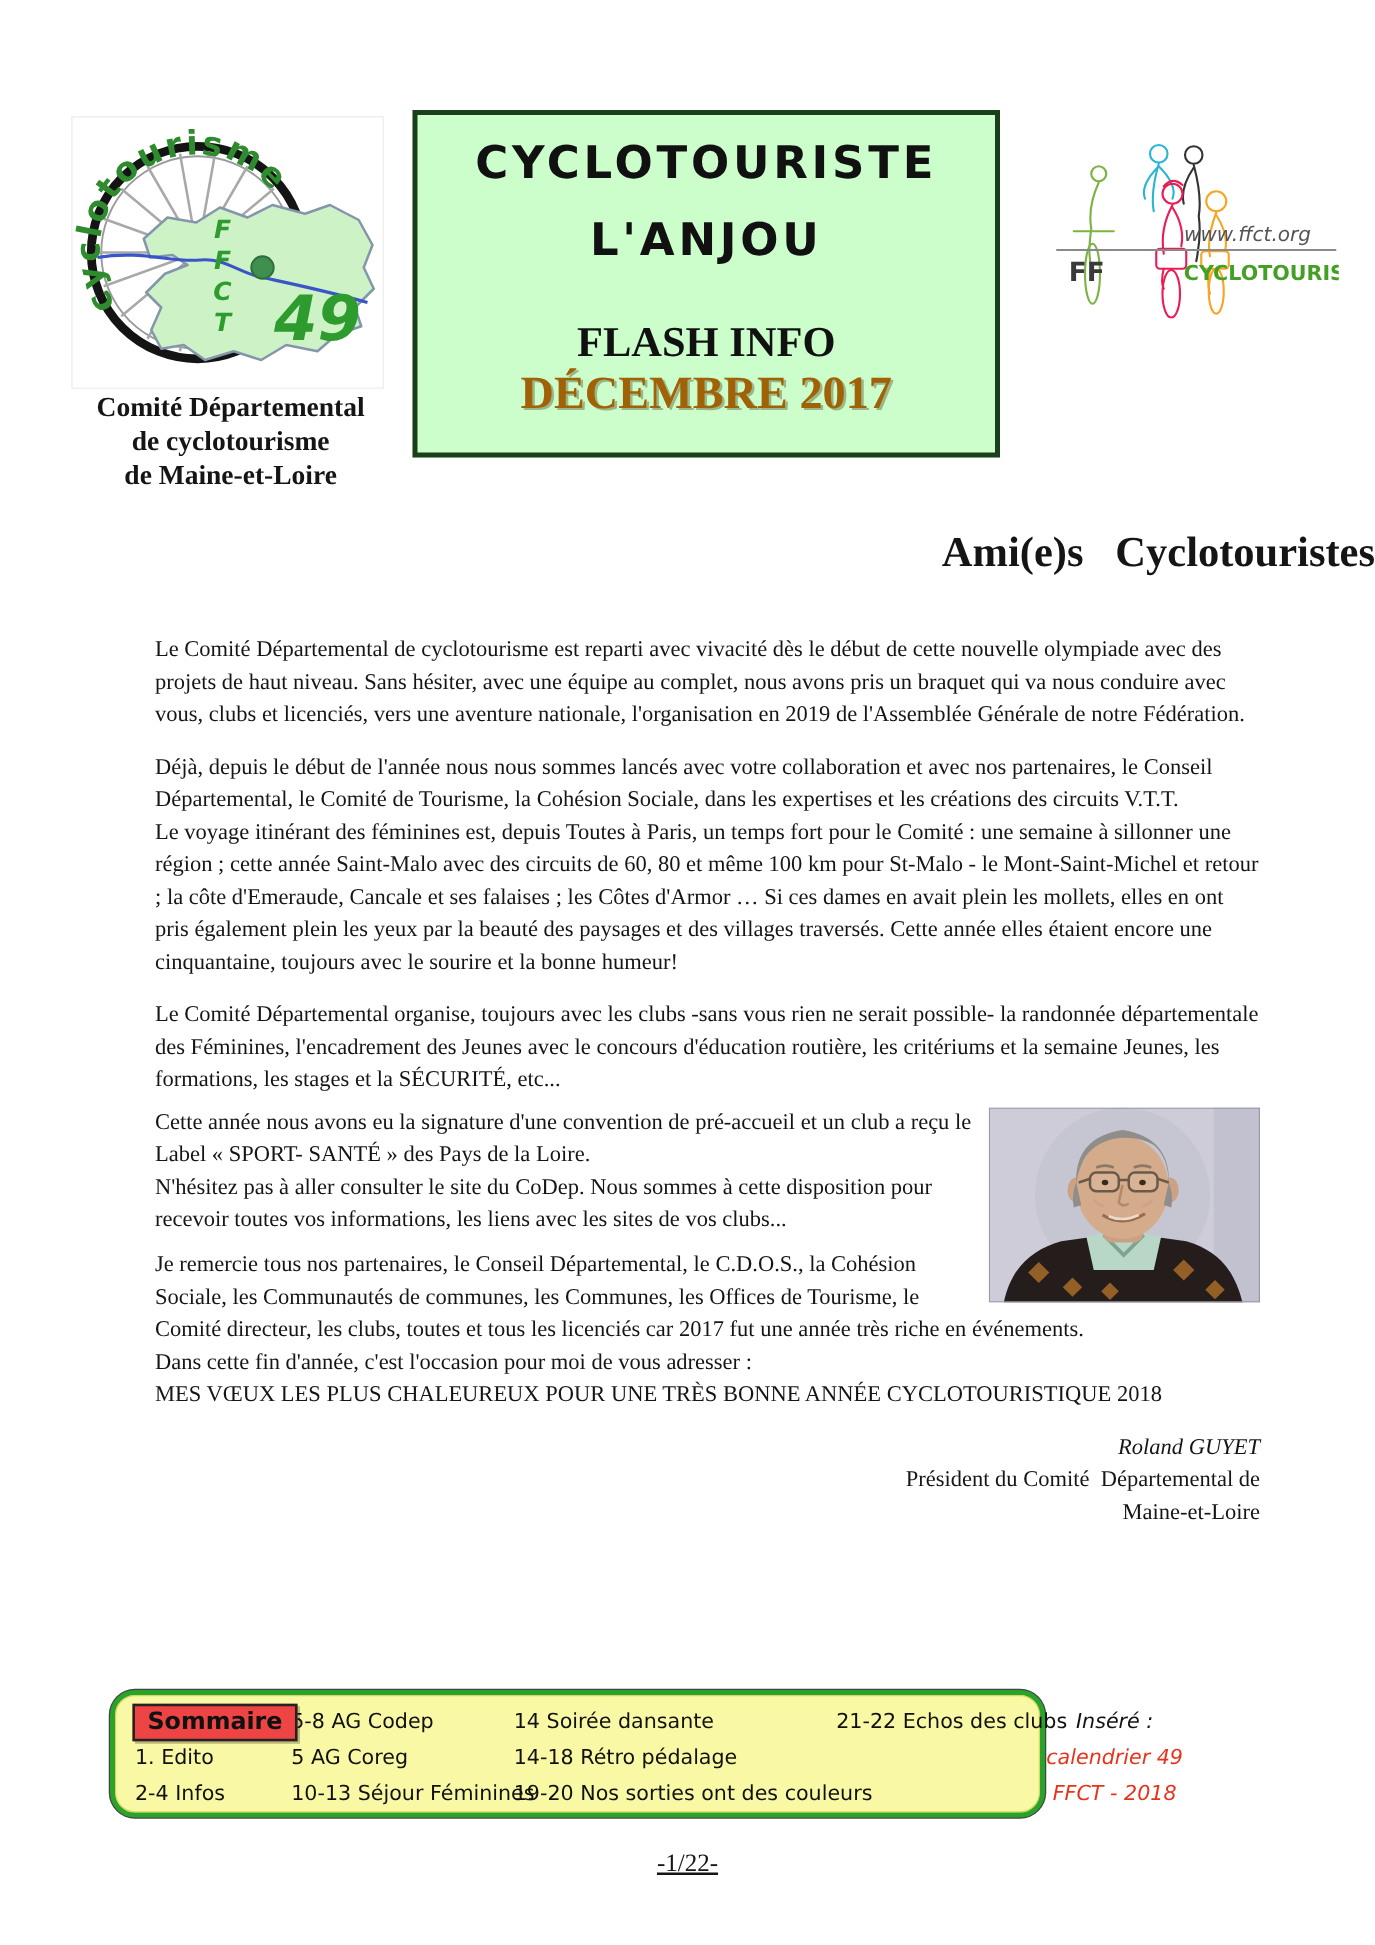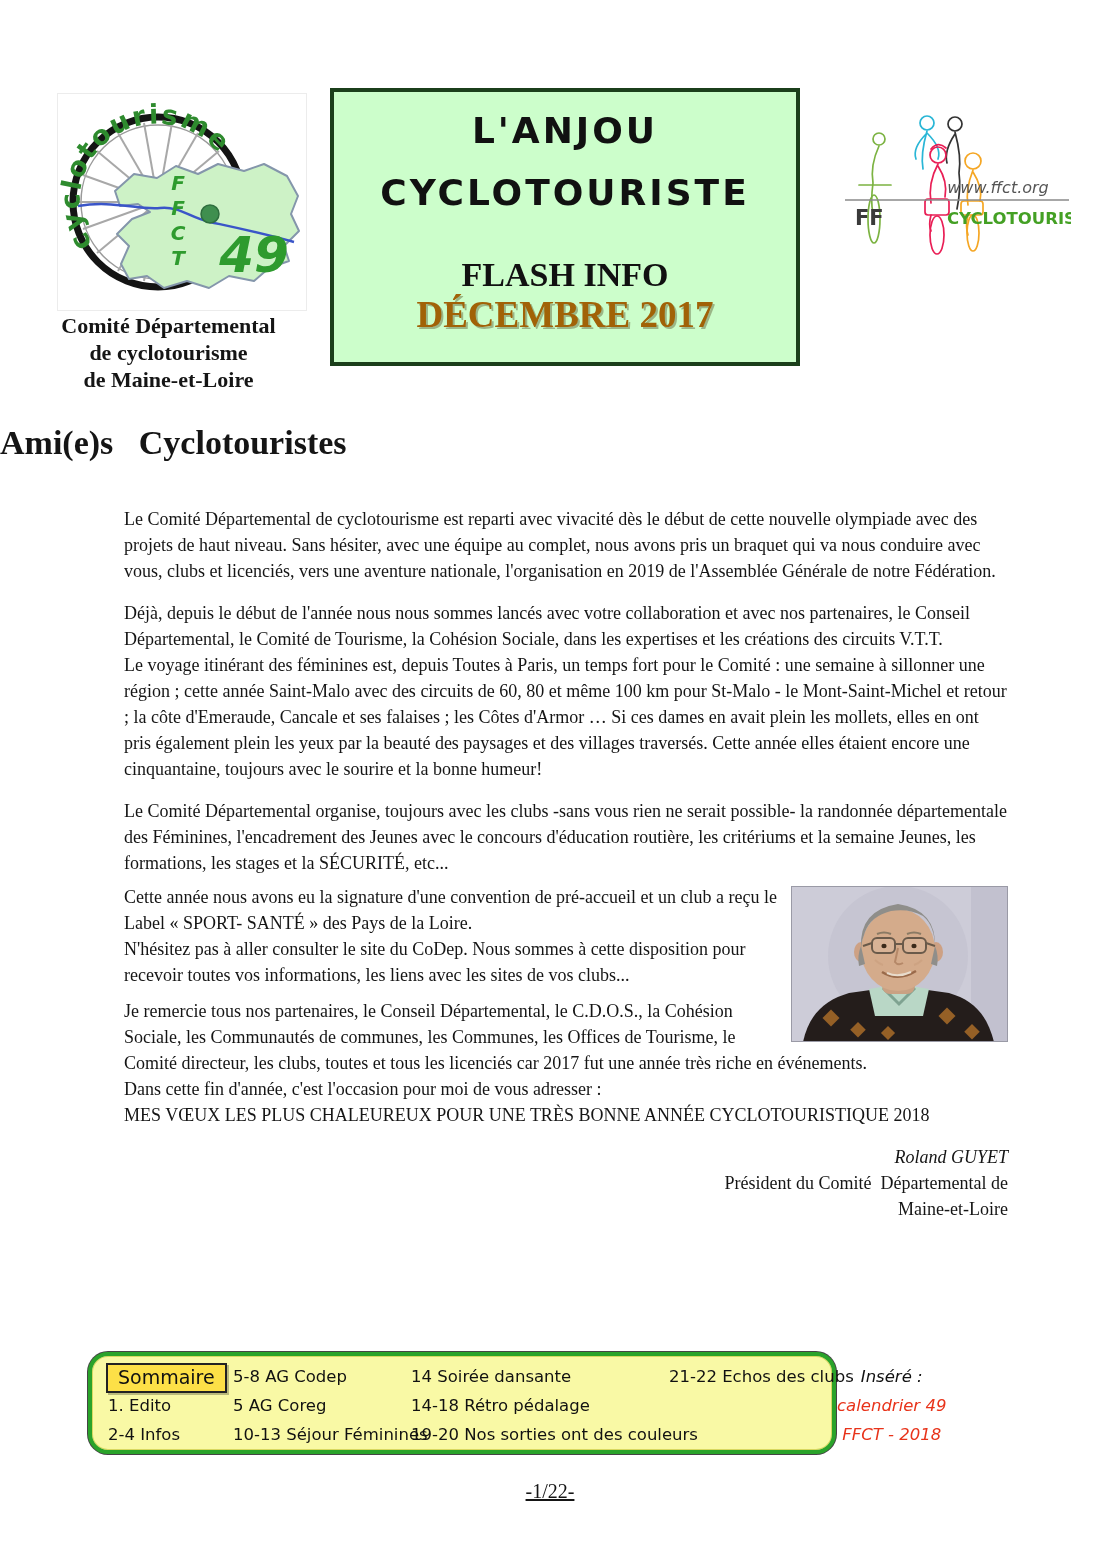--- a/index.html
+++ b/index.html
@@ -1,55 +1,55 @@
 <!DOCTYPE html>
 <html><head>
 <meta charset="utf-8">
 <style>
   html,body{margin:0;padding:0;background:#fff;}
   .page{position:relative;width:1100px;height:1556px;background:#ffffff;overflow:hidden;
         font-family:"Liberation Serif",serif;color:#151515;}
 
   
   .codep-logo{position:absolute;left:57px;top:93px;width:248px;height:216px;border:1px solid #ececec;}
-  .logo-caption{position:absolute;left:36px;top:312px;width:265px;text-align:center;
+  .logo-caption{position:absolute;left:52px;top:312px;width:265px;text-align:center;
                 font-weight:bold;font-size:22px;line-height:27px;white-space:pre-line;}
 
   .banner{position:absolute;left:330px;top:88px;width:470px;height:278px;box-sizing:border-box;
           border:4px solid #1b3f1b;background:#ccfecb;text-align:center;}
   .banner-title{font-family:"DejaVu Sans",sans-serif;font-weight:bold;font-size:36px;
                 line-height:46px;letter-spacing:3px;color:#111;margin-top:16px;white-space:pre;}
   .banner-sub{font-weight:bold;font-size:34px;line-height:38px;margin-top:40px;color:#111;text-align:center;}
   .banner-date{font-weight:bold;font-size:37px;line-height:42px;color:#a16207;
                text-shadow:2px 2px 0 rgba(62,48,10,0.35);}
 
   .ffct-logo{position:absolute;left:843px;top:103px;width:228px;height:152px;}
 
   
-  .article-title{position:absolute;left:0;top:424px;width:1100px;text-align:left;
+  .article-title{position:absolute;left:0;top:424px;width:1100px;text-align:right;
                  font-weight:bold;font-size:34px;white-space:pre;}
   .body-text{position:absolute;left:124px;top:506px;width:884px;font-size:18px;line-height:26px;}
   .body-text p{margin:0 0 16px 0;white-space:pre-line;}
   .body-text p.tight{margin-bottom:8px;}
   .photo-flow{overflow:visible;}
   .president-photo{float:right;width:217px;height:156px;margin:2px 0 6px 14px;}
   .photo-flow p.p4{margin-bottom:10px;}
   .photo-flow p.p5{margin-bottom:0;}
   .vows{margin-bottom:4px;}
   .signature{text-align:right;line-height:26px;}
   .signature .sig-name{font-style:italic;}
   .signature .sig-role{white-space:pre;}
 
   
   .sommaire{position:absolute;left:88px;top:1352px;width:748px;height:102px;box-sizing:border-box;
             background:#f9f9a5;border:4px solid #2aa32a;border-radius:20px;
             box-shadow:0 0 0 1px #444, inset 0 0 0 1px #d8d860;
             font-family:"DejaVu Sans",sans-serif;font-size:16.5px;color:#111;}
-  .sommaire-title{position:absolute;left:14px;top:7px;background:#fde047;border:2px solid #222;
-                  padding:1px 10px 3px 10px;font-weight:normal;font-size:19px;
+  .sommaire-title{position:absolute;left:14px;top:7px;background:#ef4444;border:2px solid #222;
+                  padding:1px 10px 3px 10px;font-weight:bold;font-size:19px;
                   box-shadow:2px 2px 0 rgba(0,0,0,0.25);}
   .sommaire-grid{position:absolute;left:16px;top:6px;right:10px;display:grid;
                  grid-template-columns:125px 178px 258px 168px 1fr;grid-auto-rows:29px;
                  align-items:center;}
   .sommaire-grid .cell{white-space:nowrap;}
   .sommaire-grid .insert{font-style:italic;text-align:center;}
   .sommaire-grid .red{color:#e8331a;}
 
   .page-number{position:absolute;left:0;top:1480px;width:1100px;text-align:center;font-size:20px;text-decoration:underline;}
 </style>
@@ -107,22 +107,22 @@
       </defs>
     <text font-family="DejaVu Sans, sans-serif" font-weight="bold" font-size="27" fill="#2e8b2e" letter-spacing="2">
       <textPath href="#arcpath" startOffset="2">cyclotourisme</textPath>
     </text>
   </svg>
   <div class="logo-caption">Comité Départemental
 de cyclotourisme
 de Maine-et-Loire</div>
 
   <div class="banner">
+    <div class="banner-title">CYCLOTOURISTE</div>
     <div class="banner-title">L'ANJOU</div>
-    <div class="banner-title">CYCLOTOURISTE</div>
     <div class="banner-sub">FLASH INFO</div>
     <div class="banner-date">DÉCEMBRE 2017</div>
   </div>
 
   <svg class="ffct-logo" viewBox="0 0 228 152">
     <g fill="none" stroke-linecap="round" stroke-width="1.7">
       <g stroke="#7cb342">
         <circle cx="36" cy="36" r="6"></circle>
         <path d="M 36,43 C 30,56 28,68 30,80 M 16,82 H 48 M 30,80 C 28,95 28,102 30,110"></path>
         <ellipse cx="31" cy="116" rx="6" ry="24"></ellipse>

